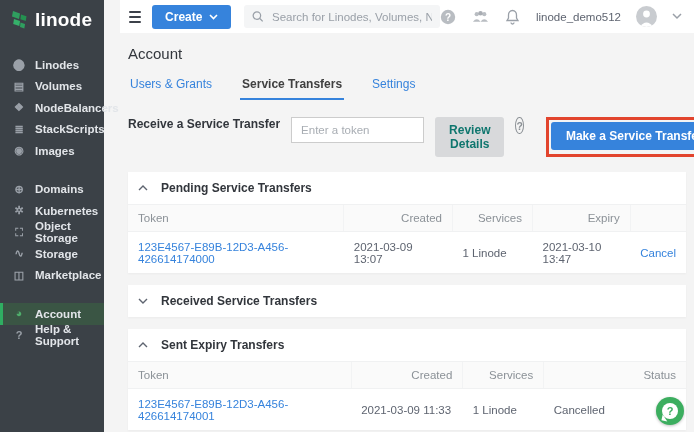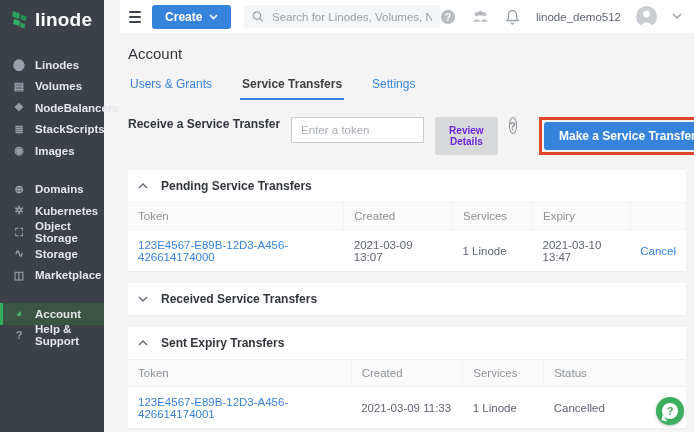--- a/index.html
+++ b/index.html
@@ -42,37 +42,37 @@
   .page-title { font-size:15px; color:#32363c; font-weight:400; margin:3px 0 13px 0; }
   .tabs { display:flex; gap:26px; margin-bottom:17px; }
   .tab { font-size:12px; color:#3683dc; padding:2px 2px 7px 2px; cursor:pointer; }
   .tab.active { color:#404040; font-weight:700; border-bottom:2.5px solid #3683dc; }
 
   .receive-row { display:flex; gap:11px; margin-bottom:15px; }
   .receive-label { font-size:12px; font-weight:700; color:#32363c; white-space:nowrap; }
   .token-input { width:133px; height:26px; border:1px solid #ccc; border-radius:0; background:#fff;
                  font-size:11.5px; padding:0 9px; color:#5e6470; font-family:"Liberation Sans",sans-serif; }
   .token-input::placeholder { color:#a8adb3; }
-  .review-btn { background:#d8d9db; color:#6d28d9; border:none; border-radius:3px; font-size:10px; font-weight:700;
+  .review-btn { background:#d8d9db; color:#0f766e; border:none; border-radius:3px; font-size:12px; font-weight:700;
                 padding:6px 14px; font-family:"Liberation Sans",sans-serif; cursor:default; }
   .qmark { width:17px; height:17px; border-radius:50%; border:1.5px solid #8b9095; color:#8b9095;
            font-size:10.5px; font-weight:700; display:flex; align-items:center; justify-content:center; cursor:pointer; }
   .spacer { flex:1; }
   .highlight-wrap { border:3px solid #e2442d; padding:2px; }
   .make-btn { background:#3683dc; color:#fff; border:none; border-radius:3px; font-size:12px; font-weight:700;
               padding:7px 15px; font-family:"Liberation Sans",sans-serif; cursor:pointer; white-space:nowrap; }
 
   .panel { background:#fff; margin-bottom:12px; box-shadow:0 1px 2px rgba(0,0,0,0.04); }
   .panel-head { display:flex; align-items:center; gap:13px; padding:9px 10px; cursor:pointer; }
   .panel-title { font-size:12px; font-weight:700; color:#32363c; }
   table { width:100%; border-collapse:collapse; font-size:11.5px; }
   thead tr { background:#fafafa; }
   th { text-align:left; font-weight:400; color:#8b9197; padding:7px 10px; border-top:1px solid #f0f1f2;
        border-bottom:1px solid #f0f1f2; }
-  th + th { border-left:1px solid #f2f3f4; }
+  th + th { border-left:1px solid #f2f3f4;text-align:right; }
   td { padding:8.5px 10px; color:#5e6470; }
   a.link { color:#3683dc; text-decoration:none; cursor:pointer; }
   .td-action { text-align:right; }
 
   .fab { position:absolute; right:10px; bottom:7px; width:28px; height:28px; border-radius:50%;
          background:#3cae5f; display:flex; align-items:center; justify-content:center; cursor:pointer; z-index:4;
          box-shadow:0 1px 3px rgba(0,0,0,0.25); }
   .fab-bubble { width:16px; height:16px; background:#fff; border-radius:50%; position:relative;
                 display:flex; align-items:center; justify-content:center; color:#3cae5f; font-size:11px; font-weight:700; }
   .fab-bubble::after { content:""; position:absolute; left:0px; bottom:-2px; width:0; height:0;

